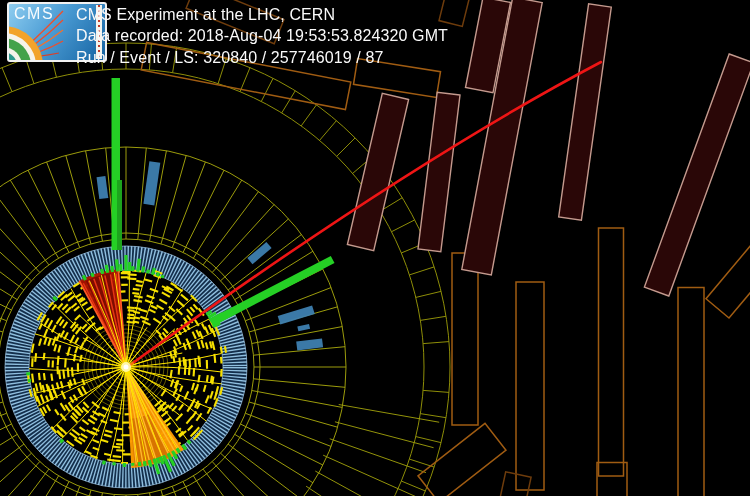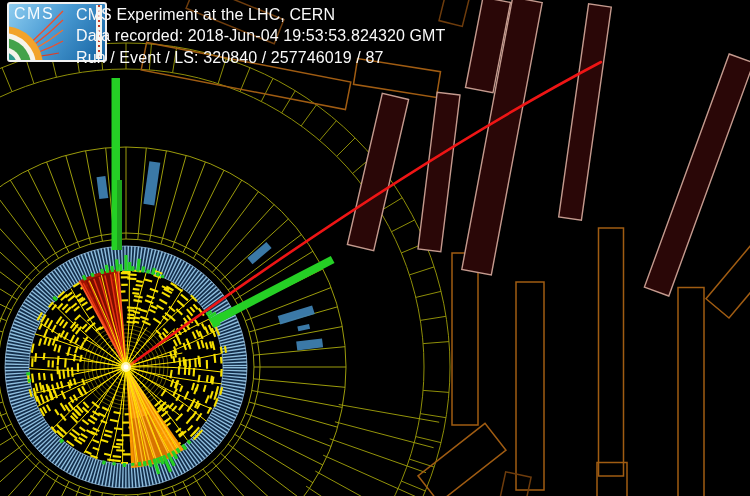--- a/index.html
+++ b/index.html
@@ -764,17 +764,17 @@
     <div class="qr q5"></div>
     <div class="qr q6"></div>
     <span class="cmsword">CMS</span>
     <div class="strip">
         <i></i>
       </div>
   </div>
 
   <div class="hdr">
     <div>CMS Experiment at the LHC, CERN</div>
-    <div>Data recorded: 2018-Jun-04 19:53:53.824320 GMT</div>
+    <div>Data recorded: 2018-Aug-04 19:53:53.824320 GMT</div>
     <div>Run / Event / LS: 320840 / 257746019 / 87</div>
   </div>
 
 </div>
 
 </body></html>

